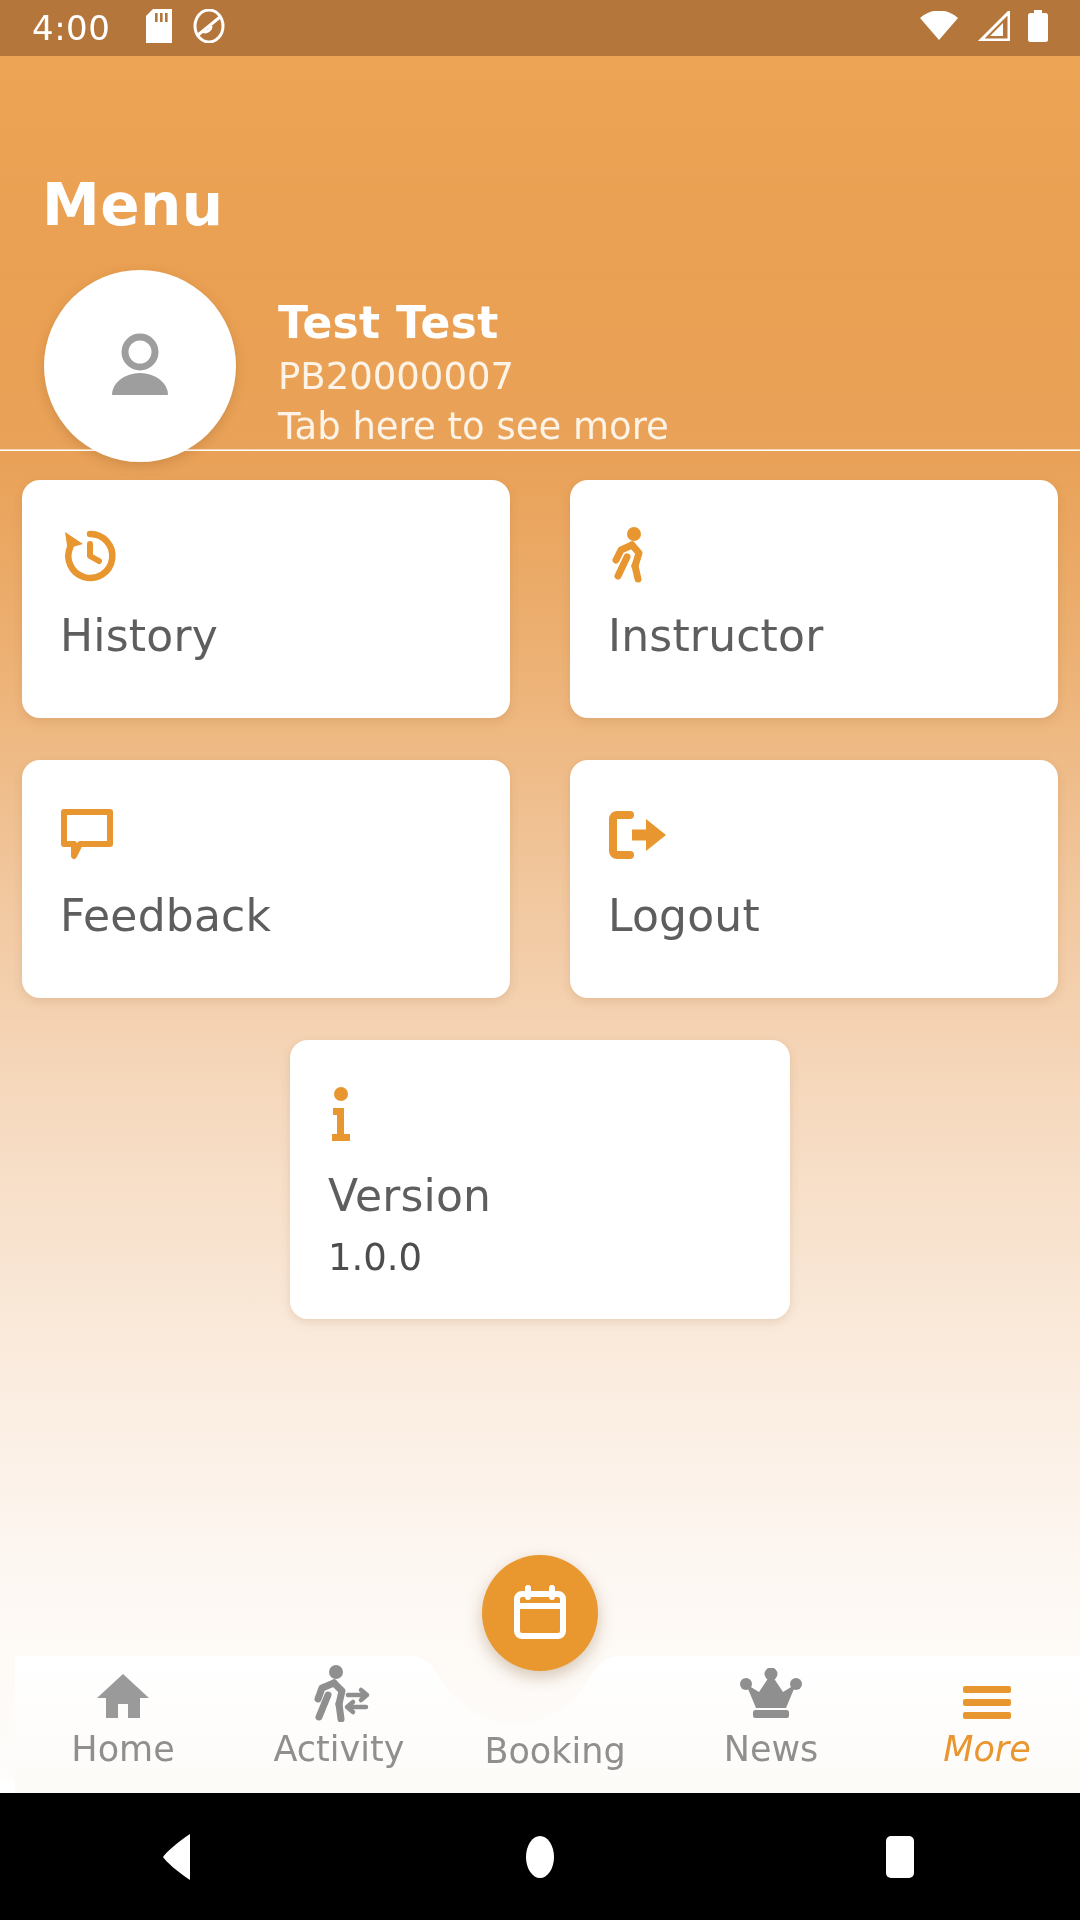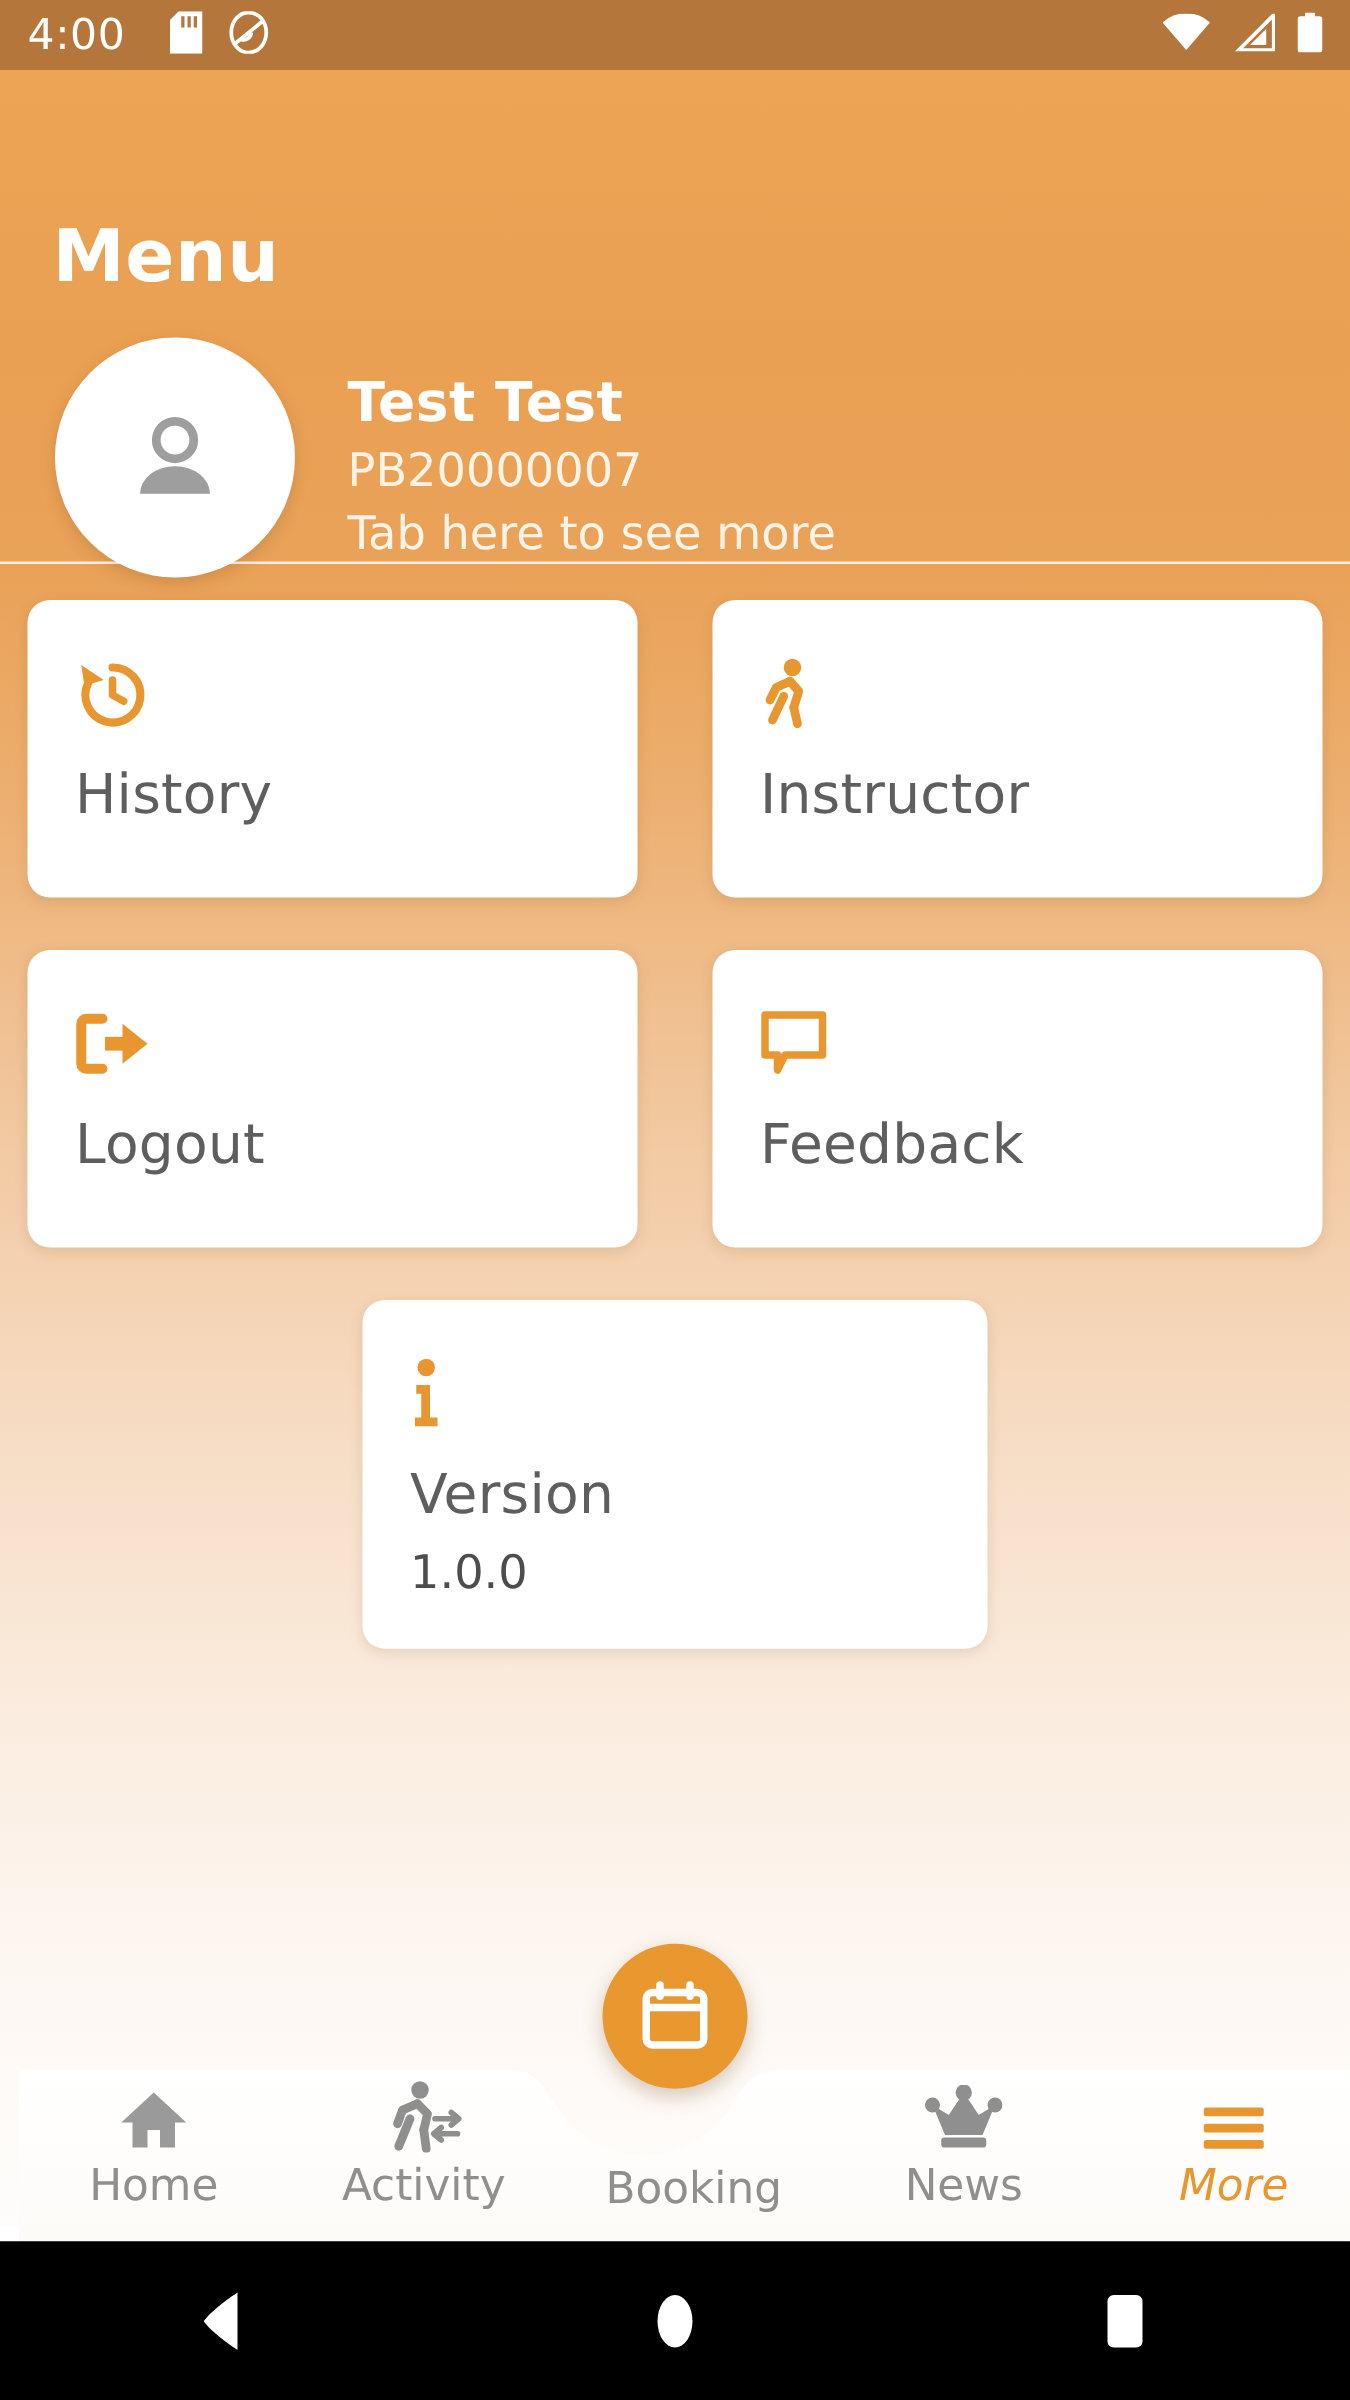--- a/index.html
+++ b/index.html
@@ -8,21 +8,21 @@
     font-family:"DejaVu Sans", sans-serif;
     overflow:hidden;
     background:#ffffff;
   }
   #app { position:relative; width:1080px; height:1920px; }
 
   
   .statusbar{
     position:absolute; left:0; top:0; width:1080px; height:56px;
     background:#B4763A; display:flex; align-items:center;
-    padding:0 22px; color:#ffffff;
+    padding:0 32px; color:#ffffff;
   }
   .sb-time{ font-size:34px; font-weight:400; letter-spacing:.5px; line-height:1; }
   .sb-left-icons{ display:flex; align-items:center; gap:20px; margin-left:36px; }
   .sb-spacer{ flex:1; }
   .sb-right-icons{ display:flex; align-items:center; gap:18px; }
   .sb-icon{ display:block; }
 
   
   .header{
     position:absolute; left:0; top:56px; width:1080px; height:394px;
@@ -205,36 +205,36 @@
             <path d="M19 31 L10 50" fill="none" stroke="#E8962F" stroke-width="7" stroke-linecap="round"></path>
           </svg>
         </div>
         <div class="card-label">Instructor</div>
       </div>
     </div>
 
     <div class="row">
       <div class="card">
         <div class="card-icon">
+          <svg width="56" height="54" viewBox="0 0 56 54">
+            <path d="M4 4 H50 V36 H20 L14 48 L14 36 H4 Z" fill="none" stroke="#E8962F" stroke-width="6" stroke-linejoin="round"></path>
+          </svg>
+        </div>
+        <div class="card-label">Feedback</div>
+      </div>
+
+      <div class="card">
+        <div class="card-icon">
           <svg width="60" height="50" viewBox="0 0 60 50">
             <path d="M22 5 H9 A4 4 0 0 0 5 9 V41 A4 4 0 0 0 9 45 H22" fill="none" stroke="#E8962F" stroke-width="8" stroke-linecap="round"></path>
             <path d="M24 25 H44" stroke="#E8962F" stroke-width="11" stroke-linecap="butt"></path>
             <path d="M38 9 L58 25 L38 41 Z" fill="#E8962F"></path>
           </svg>
         </div>
         <div class="card-label">Logout</div>
-      </div>
-
-      <div class="card">
-        <div class="card-icon">
-          <svg width="56" height="54" viewBox="0 0 56 54">
-            <path d="M4 4 H50 V36 H20 L14 48 L14 36 H4 Z" fill="none" stroke="#E8962F" stroke-width="6" stroke-linejoin="round"></path>
-          </svg>
-        </div>
-        <div class="card-label">Feedback</div>
       </div>
     </div>
 
     <div class="center-row">
       <div class="card-version">
         <div class="card-icon">
           <svg width="26" height="56" viewBox="0 0 26 56">
             <circle cx="13" cy="7" r="7" fill="#E8962F"></circle>
             <path d="M5 21 H16 V47 H22 V54 H4 V47 H9 V28 H5 Z" fill="#E8962F"></path>
           </svg>

